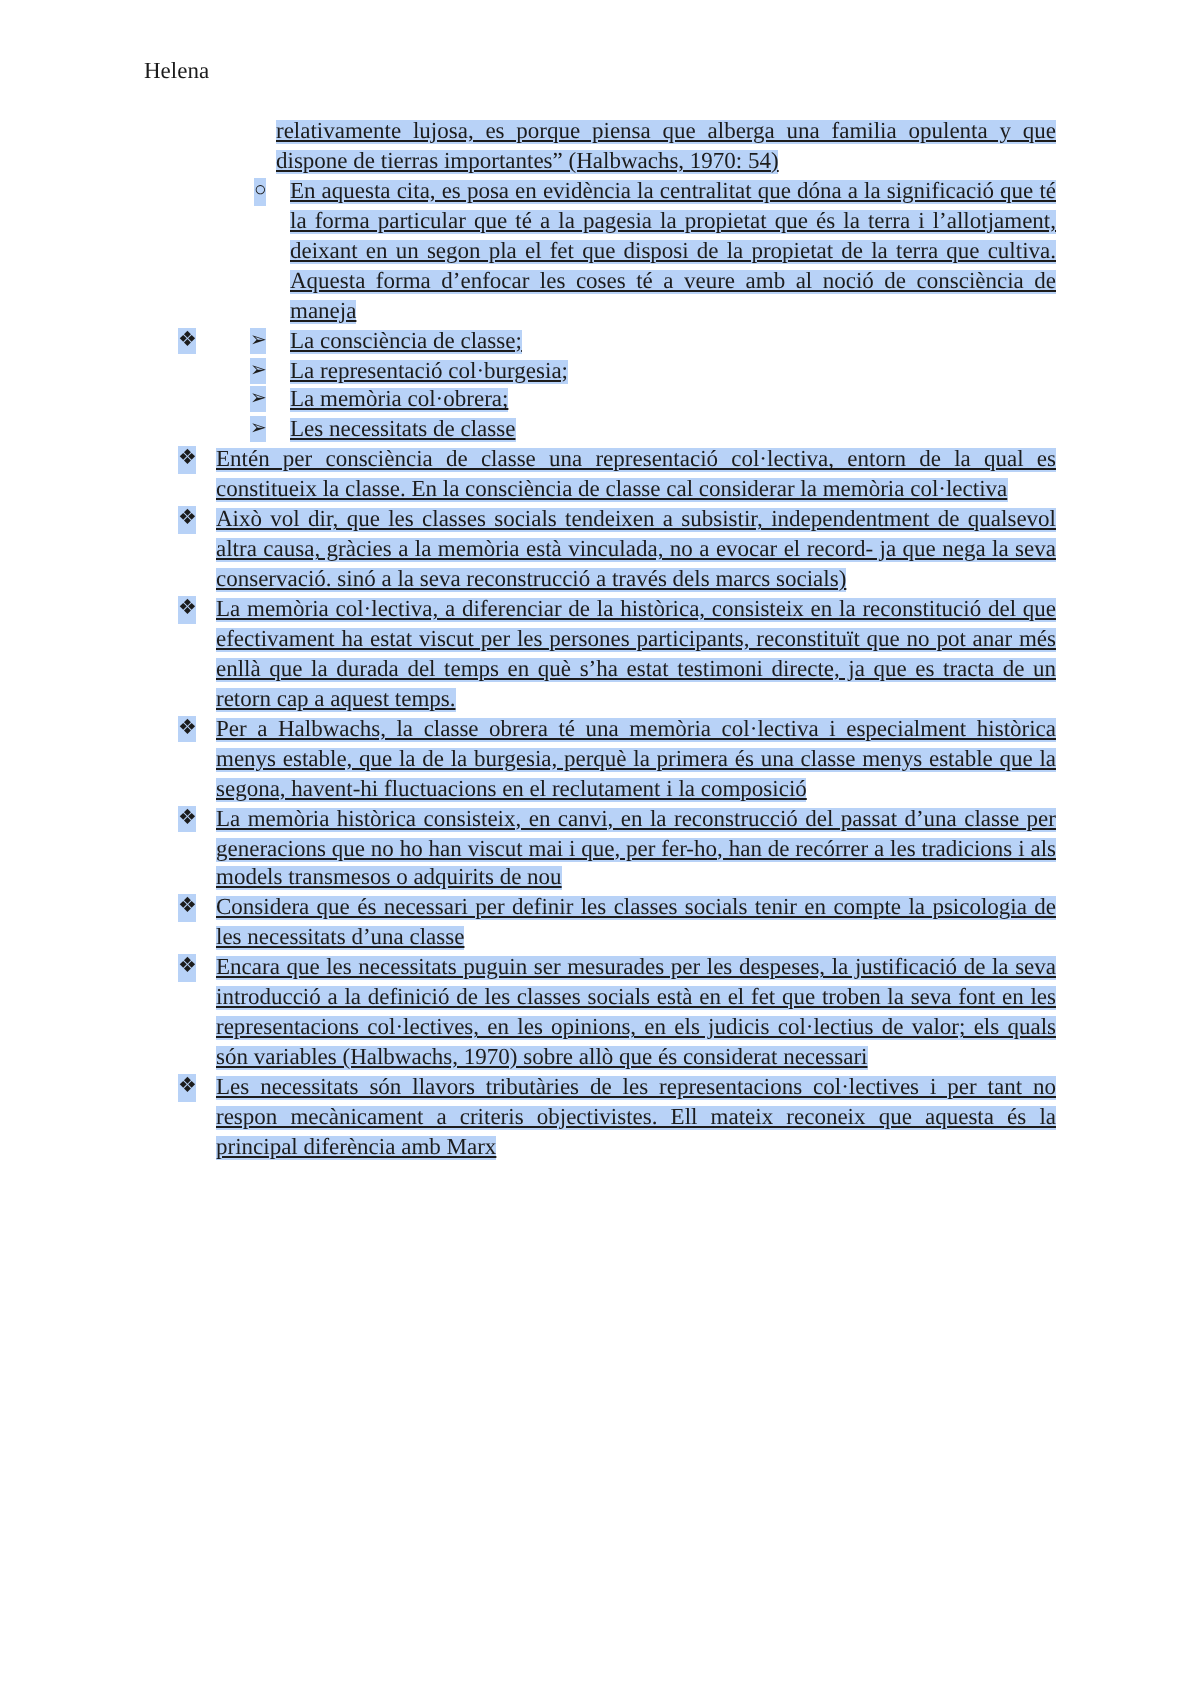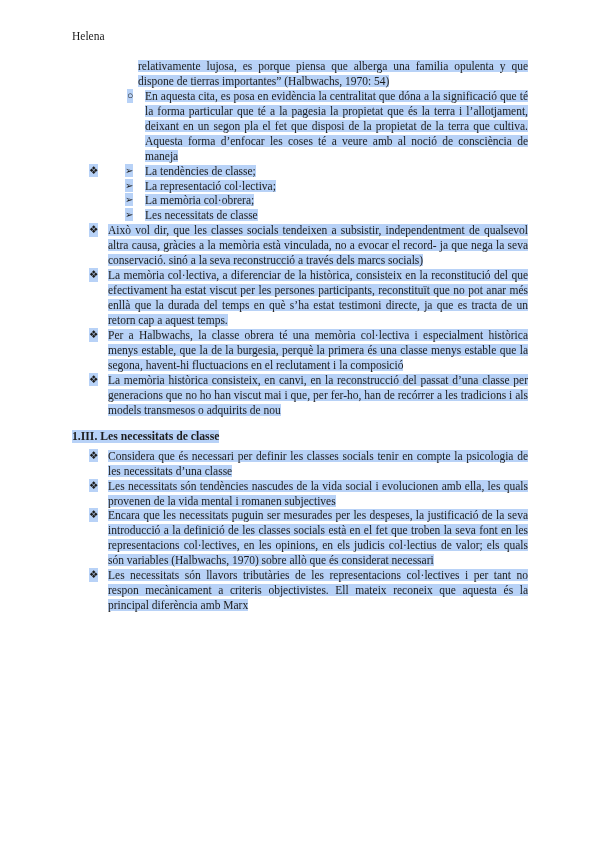--- a/index.html
+++ b/index.html
@@ -18,20 +18,21 @@
     background: #ffffff;
     overflow: hidden;
   }
   .page-header {
     font-size: 11.5px;
     margin-bottom: 17px;
   }
   .content {
     font-size: 11.5px;
     line-height: 1.3;
+    text-decoration: underline;
   }
   .hl {
     background: var(--hl, #b8d2f7);
   }
   .quote {
     margin-left: 66px;
     text-align: justify;
   }
   .heading {
     font-size: 11.7px;
@@ -73,40 +74,41 @@
       <span class="hl">En aquesta cita, es posa en evidència la centralitat que dóna a la significació que té la forma particular que té a la pagesia la propietat que és la terra i l’allotjament, deixant en un segon pla el fet que disposi de la propietat de la terra que cultiva. Aquesta forma d’enfocar les coses té a veure amb al noció de consciència de maneja</span>
     </div>
 
 
     <div class="li li-diamond">
       <span class="marker hl">❖</span>
     </div>
 
     <div class="li li-arrow">
       <span class="marker hl">➢</span>
-      <span class="hl">La tendències de classe;</span>
+      <span class="hl">La consciència de classe;</span>
     </div>
 
     <div class="li li-arrow">
       <span class="marker hl">➢</span>
-      <span class="hl">La representació col·lectiva;</span>
+      <span class="hl">La representació col·burgesia;</span>
     </div>
 
     <div class="li li-arrow">
       <span class="marker hl">➢</span>
       <span class="hl">La memòria col·obrera;</span>
     </div>
 
     <div class="li li-arrow">
       <span class="marker hl">➢</span>
       <span class="hl">Les necessitats de classe</span>
     </div>
 
     <div class="li li-diamond">
       <span class="marker hl">❖</span>
+      <span class="hl">Entén per consciència de classe una representació col·lectiva, entorn de la qual es constitueix la classe. En la consciència de classe cal considerar la memòria col·lectiva</span>
     </div>
 
     <div class="li li-diamond">
       <span class="marker hl">❖</span>
       <span class="hl">Això vol dir, que les classes socials tendeixen a subsistir, independentment de qualsevol altra causa, gràcies a la memòria està vinculada, no a evocar el record- ja que nega la seva conservació. sinó a la seva reconstrucció a través dels marcs socials)</span>
     </div>
 
     <div class="li li-diamond">
       <span class="marker hl">❖</span>
       <span class="hl">La memòria col·lectiva, a diferenciar de la històrica, consisteix en la reconstitució del que efectivament ha estat viscut per les persones participants, reconstituït que no pot anar més enllà que la durada del temps en què s’ha estat testimoni directe, ja que es tracta de un retorn cap a aquest temps.</span>
@@ -115,32 +117,28 @@
     <div class="li li-diamond">
       <span class="marker hl">❖</span>
       <span class="hl">Per a Halbwachs, la classe obrera té una memòria col·lectiva i especialment històrica menys estable, que la de la burgesia, perquè la primera és una classe menys estable que la segona, havent-hi fluctuacions en el reclutament i la composició</span>
     </div>
 
     <div class="li li-diamond">
       <span class="marker hl">❖</span>
       <span class="hl">La memòria històrica consisteix, en canvi, en la reconstrucció del passat d’una classe per generacions que no ho han viscut mai i que, per fer-ho, han de recórrer a les tradicions i als models transmesos o adquirits de nou</span>
     </div>
 
-    <h2 class="heading">
-      <span class="hl">1.III. Les necessitats de classe</span>
-    </h2>
 
     <div class="li li-diamond">
       <span class="marker hl">❖</span>
       <span class="hl">Considera que és necessari per definir les classes socials tenir en compte la psicologia de les necessitats d’una classe</span>
     </div>
 
     <div class="li li-diamond">
       <span class="marker hl">❖</span>
-      <span class="hl">Les necessitats són tendències nascudes de la vida social i evolucionen amb ella, les quals provenen de la vida mental i romanen subjectives</span>
     </div>
 
     <div class="li li-diamond">
       <span class="marker hl">❖</span>
       <span class="hl">Encara que les necessitats puguin ser mesurades per les despeses, la justificació de la seva introducció a la definició de les classes socials està en el fet que troben la seva font en les representacions col·lectives, en les opinions, en els judicis col·lectius de valor; els quals són variables (Halbwachs, 1970) sobre allò que és considerat necessari</span>
     </div>
 
     <div class="li li-diamond">
       <span class="marker hl">❖</span>
       <span class="hl">Les necessitats són llavors tributàries de les representacions col·lectives i per tant no respon mecànicament a criteris objectivistes. Ell mateix reconeix que aquesta és la principal diferència amb Marx</span>

